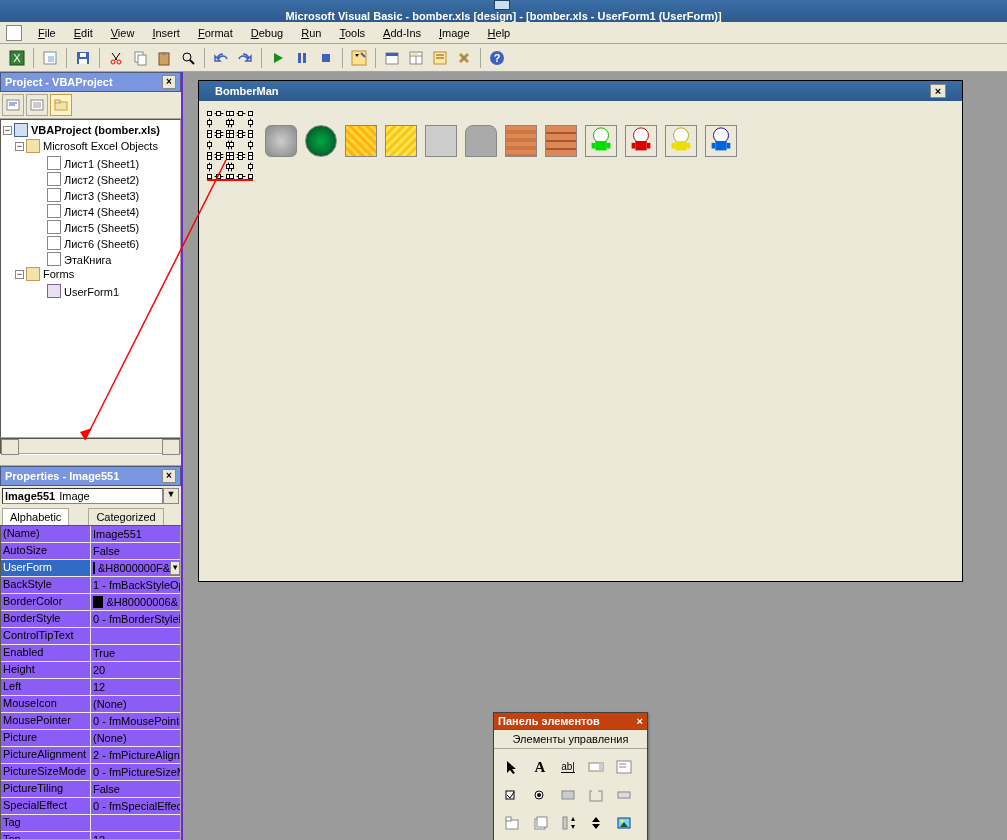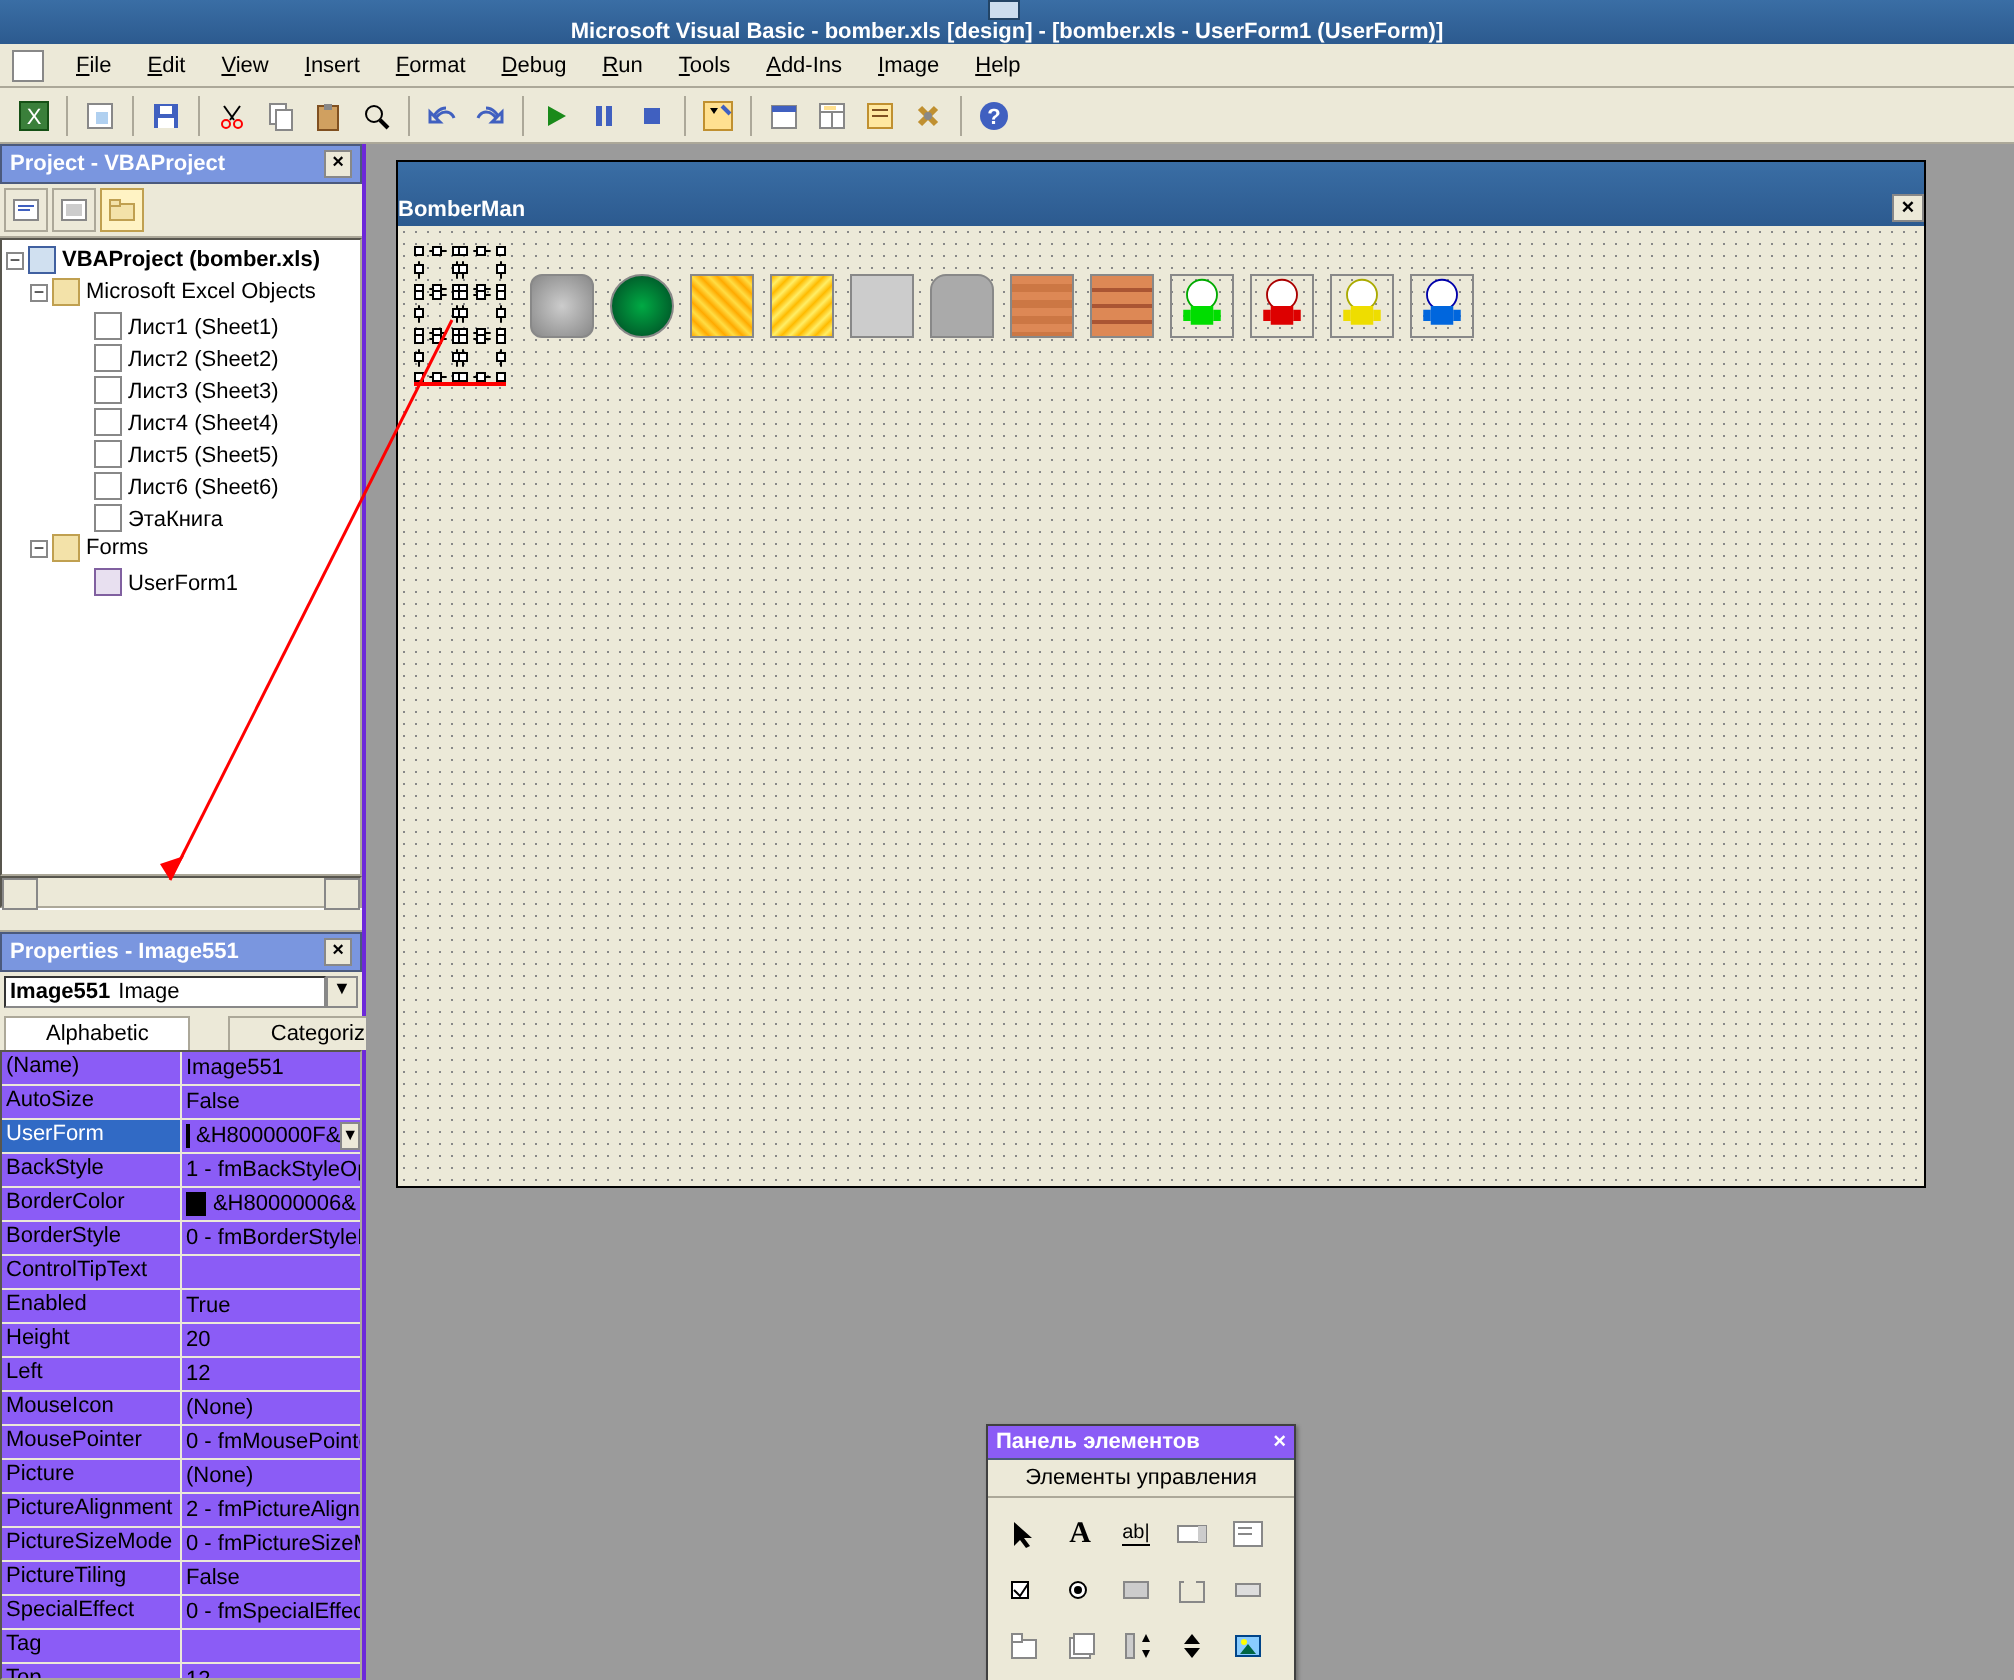--- a/index.html
+++ b/index.html
@@ -46,57 +46,57 @@
 
 
 .gap { height: 12px; background: #ece9d8; border-top: 1px solid #fff; border-bottom: 1px solid #aca899; }
 
 
 .prop-combo { display: flex; padding: 2px; background: #ece9d8; }
 .prop-combo-txt { flex: 1; background: #fff; border: 1px inset #888; padding: 1px 2px; display: flex; }
 .prop-combo-txt b { margin-right: 4px; }
 .prop-combo-btn { width: 16px; background: #ece9d8; border: 1px solid #888; text-align: center; font-size: 9px; }
 .tabs { display: flex; background: #ece9d8; padding: 2px 2px 0 2px; }
-.tab { padding: 2px 20px; border: 1px solid #aca899; border-bottom: none; background: #ece9d8; margin-right: 19px; }
+.tab { padding: 2px 7px; border: 1px solid #aca899; border-bottom: none; background: #ece9d8; margin-right: 19px; }
 .tab.active { background: #fff; }
 .propgrid { flex: 1; background: #8b5cf6; border: 1px inset #aca899; overflow: auto; }
 .prow { display: flex; height: 17px; border-bottom: 1px solid #ece9d8; }
 .prow .pn { width: 90px; padding: 1px 2px; border-right: 1px solid #ece9d8; overflow: hidden; white-space: nowrap; }
 .prow .pv { flex: 1; padding: 1px 2px; overflow: hidden; white-space: nowrap; display: flex; align-items: center; }
 .prow.sel .pn { background: #316ac5; color: #fff; }
 .csw { width: 12px; height: 12px; border: 1px solid #000; margin-right: 3px; background: #ece9d8; }
 .csw.blk { background: #000; }
 .dd { width: 14px; height: 14px; margin-left: auto; background: #ece9d8; border: 1px solid #888; text-align: center; font-size: 8px; line-height: 12px; }
 
 
 .design { flex: 1; background: #9b9b9b; position: relative; overflow: hidden; }
 
 
 .formwin { position: absolute; left: 15px; top: 8px; width: 765px; border: 1px solid #000; }
-.formtitle { background: linear-gradient(#3a6ea5, #2c5a8f); color: #fff; padding: 2px 0; display: flex; justify-content: space-between; font-weight: bold; height: 32px; align-items: flex-end; }
+.formtitle { background: linear-gradient(#3a6ea5, #2c5a8f); color: #fff; padding: 2px 16px; display: flex; justify-content: space-between; font-weight: bold; height: 20px; align-items: center; }
 .formtitle .x { width: 16px; height: 14px; background: #ece9d8; color: #000; border: 1px solid #888; text-align: center; line-height: 12px; font-weight: bold; }
 .formbody { background: #ece9d8; height: 480px; background-image: radial-gradient(#888 0.5px, transparent 0.5px); background-size: 6px 6px; position: relative; }
 
 
 .selbox { position: absolute; width: 40px; height: 34px; border: 1px dashed #000; }
 .selbox .h { position: absolute; width: 5px; height: 5px; background: #fff; border: 1px solid #000; }
 .selbox .h.tl { left: -3px; top: -3px; } .selbox .h.tc { left: 50%; top: -3px; margin-left: -3px; }
 .selbox .h.tr { right: -3px; top: -3px; } .selbox .h.ml { left: -3px; top: 50%; margin-top: -3px; }
 .selbox .h.mr { right: -3px; top: 50%; margin-top: -3px; } .selbox .h.bl { left: -3px; bottom: -3px; }
 .selbox .h.bc { left: 50%; bottom: -3px; margin-left: -3px; } .selbox .h.br { right: -3px; bottom: -3px; }
 .selred { position: absolute; height: 2px; background: #f00; }
 
 .sprite { position: absolute; width: 32px; height: 32px; border: 1px solid #888; top: 24px; }
 
 
 .arrow-svg { position: absolute; left: 0; top: 0; pointer-events: none; }
 
 
 .toolbox { position: absolute; left: 310px; top: 640px; width: 155px; background: #ece9d8; border: 1px solid #404040; box-shadow: 1px 1px 2px rgba(0,0,0,0.3); }
-.toolbox-title { background: #8b5cf6; color: #fff; padding: 2px 4px; display: flex; justify-content: space-between; font-weight: bold; border-bottom: 1px solid #4b5a7d; gap: 36px; }
+.toolbox-title { background: #c2410c; color: #fff; padding: 2px 4px; display: flex; justify-content: space-between; font-weight: bold; border-bottom: 1px solid #4b5a7d; gap: 36px; }
 .toolbox-tab { padding: 3px 6px; border-bottom: 1px solid #aca899; text-align: center; }
 .toolbox-grid { padding: 6px; display: grid; grid-template-columns: repeat(5, 24px); gap: 4px; }
 .tbx { width: 24px; height: 24px; border: 1px solid #ece9d8; display: flex; align-items: center; justify-content: center; }
 </style>
 </head>
 <body>
 
 <div class="titlebar">
   <span class="ico"></span>
   <span>Microsoft Visual Basic - bomber.xls [design] - [bomber.xls - UserForm1 (UserForm)]</span>

